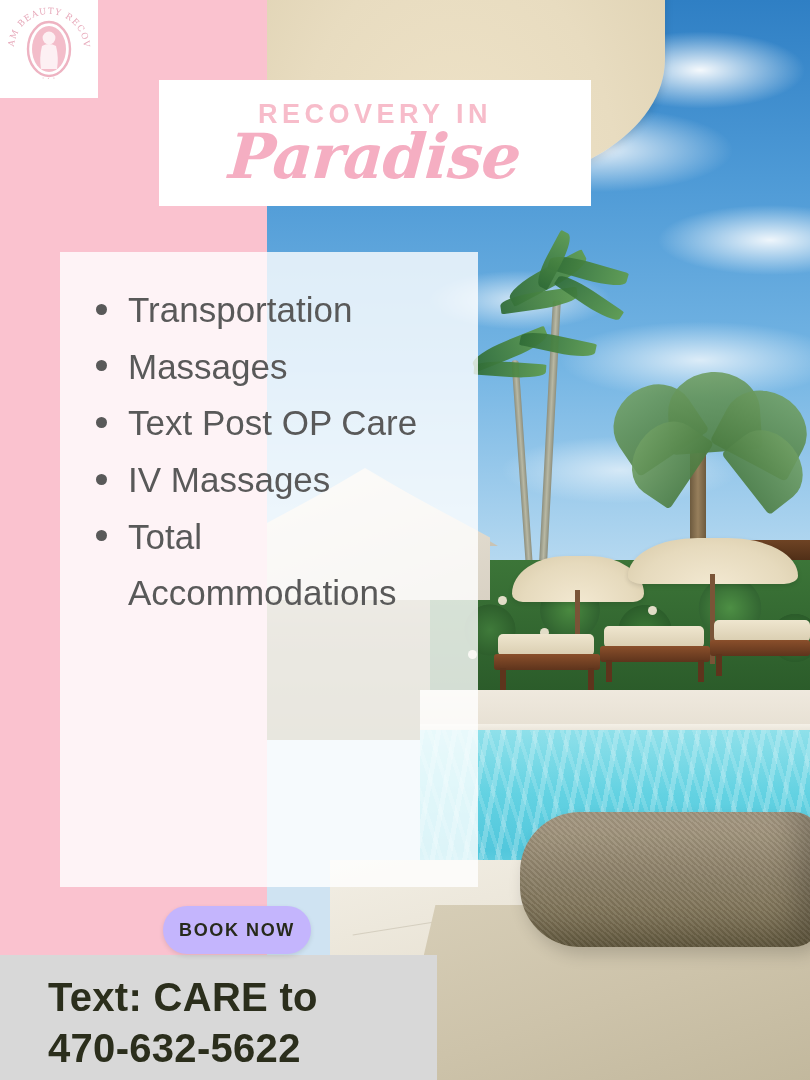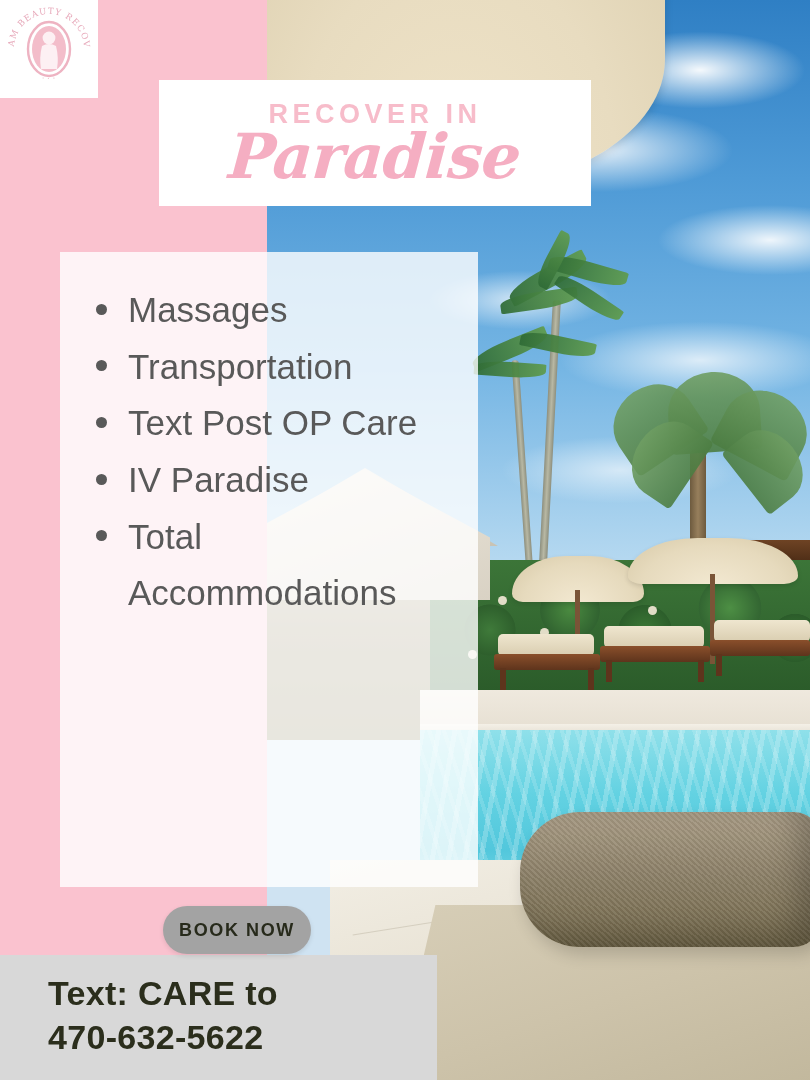--- a/index.html
+++ b/index.html
@@ -150,29 +150,29 @@
     position:relative;color:#595959;font-size:35px;line-height:1.62;
     padding-left:34px;font-weight:400;
   }
   ul.features li::before{
     content:"";position:absolute;left:2px;top:.62em;
     width:11px;height:11px;border-radius:50%;background:#595959;
   }
 
   .book-btn{
     position:absolute;left:163px;top:906px;width:148px;height:48px;
-    background:#a3a3a3;border-radius:26px;border:none;
+    background:#c4b5fd;border-radius:26px;border:none;
     display:flex;align-items:center;justify-content:center;
     color:#272a1b;font-size:18px;font-weight:700;letter-spacing:1.6px;
     box-shadow:0 2px 5px rgba(0,0,0,.10);cursor:pointer;
   }
 
   .contact{position:absolute;left:48px;top:972px;width:400px;}
   .contact div{
-    color:#2b2e1c;font-size:34px;font-weight:700;line-height:1.28;letter-spacing:.3px;
+    color:#2b2e1c;font-size:40px;font-weight:700;line-height:1.28;letter-spacing:.3px;
   }
 </style>
 </head>
 <body>
 
 <div class="flyer">
 
   <div class="photo">
     <div class="sky"></div>
 
@@ -277,30 +277,30 @@
           <textPath href="#arcTop" startOffset="50%" text-anchor="middle">DREAM BEAUTY RECOVERY</textPath>
         </text>
         <text font-family="DejaVu Serif, serif" font-size="4" fill="#f0c3cf" letter-spacing="1">
           <textPath href="#arcBot" startOffset="50%" text-anchor="middle">• • •</textPath>
         </text>
       </svg>
     </div>
   </div>
 
   <div class="headline-box">
-    <div class="kicker">RECOVER IN</div>
+    <div class="kicker">RECOVERY IN</div>
     <div class="script">Paradise</div>
   </div>
 
   <div class="list-panel">
     <ul class="features">
+      <li>Transportation</li>
       <li> Massages</li>
-      <li>Transportation</li>
       <li> Text Post OP Care</li>
-      <li>IV Paradise</li>
+      <li>IV Massages</li>
       <li>Total Accommodations</li>
     </ul>
   </div>
 
   <div class="gray-footer"></div>
 
   <button class="book-btn">BOOK NOW</button>
 
   <div class="contact">
     <div>Text: CARE to</div>

